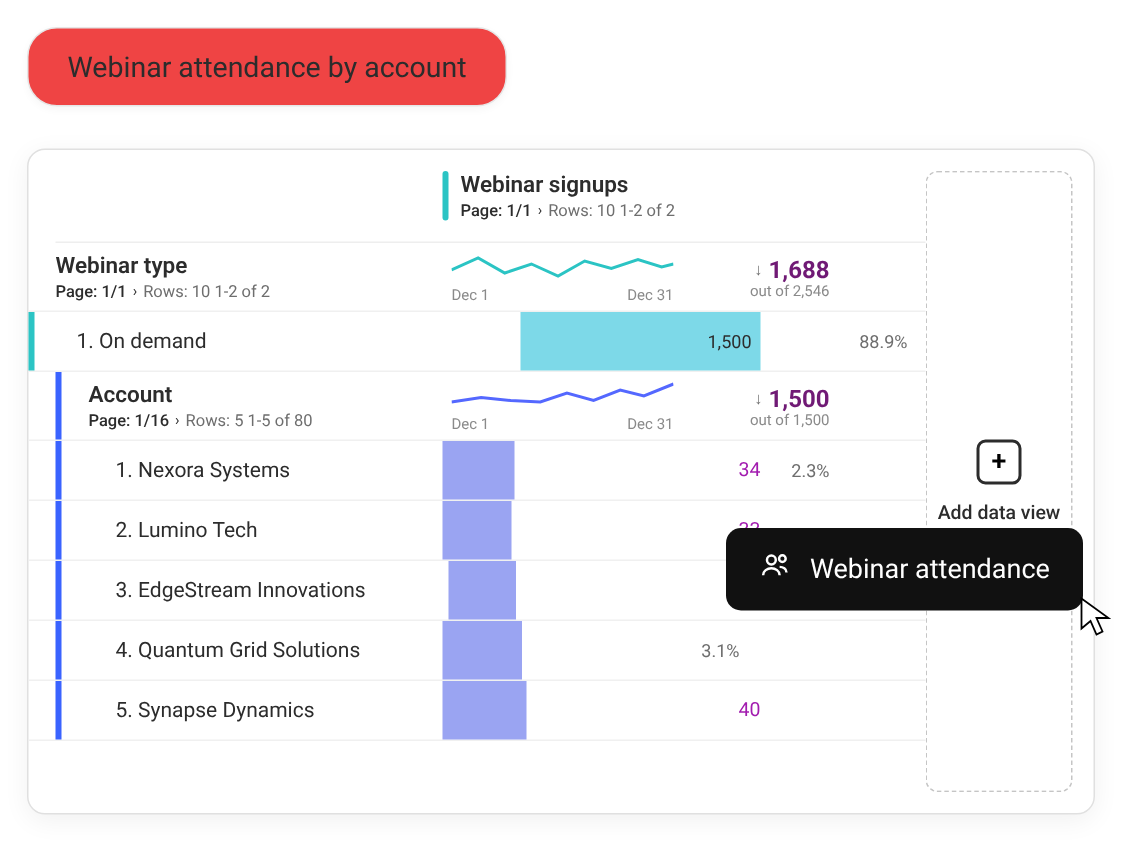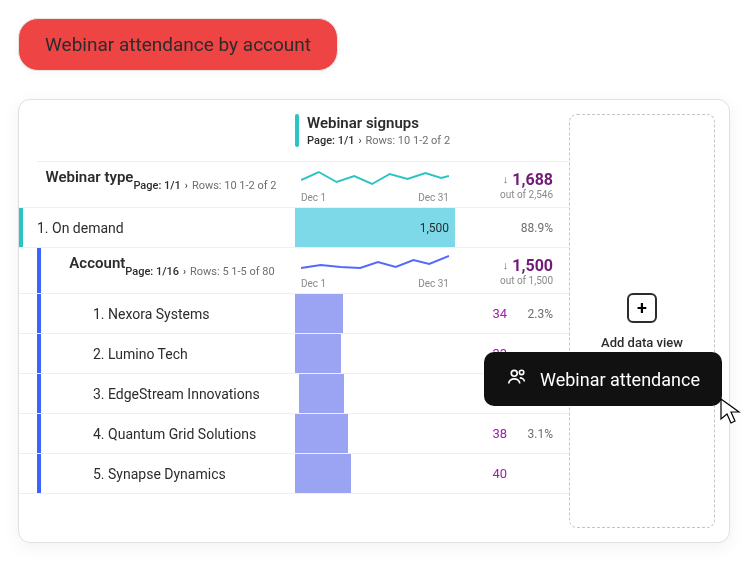--- a/index.html
+++ b/index.html
@@ -80,39 +80,39 @@
   .meta-strong { color: #2c2c2c; font-weight: 500; }
   .chev { font-size: 10px; color: #2c2c2c; }
 
   .hr { height:1px; background:#eee; margin: 0 0 0 18px; }
 
   .row {
     display:flex;
     align-items:stretch;
     border-bottom:1px solid #f0f0f0;
   }
-  .dim-col { width: 276px; padding: 6px 10px 6px 18px; display:flex; flex-direction:row; justify-content:center;}
+  .dim-col { width: 276px; padding: 6px 10px 6px 18px; display:flex; flex-direction:column; justify-content:center;}
   .spark-col { width: 160px; position:relative; padding: 4px 6px;}
 
   .dim-title { font-size:15px; font-weight:600; color:#2c2c2c;}
   .spark-dates { display:flex; justify-content:space-between; font-size:10px; color:#8a8a8a; margin-top:2px;}
   .spark-svg { width:100%; height:24px; display:block;}
   .big-num { font-size:16px; font-weight:700; color:#701a75;}
   .sub-num { font-size:10px; color:#8a8a8a;}
   .down-arrow { font-size:11px; color:#6e6e6e; margin-right:4px; }
 
   .bar-row {
     display:flex; align-items:stretch; height:40px;
     border-bottom:1px solid #f0f0f0;
   }
   .accent-bar { width:4px; }
   .accent-cyan { background:#2bc4c4; }
   .accent-blue { background:#3a63ff; }
-  .bar-label { width:272px; display:flex; align-items:center; padding-left:14px; font-size:14px; color:#2c2c2c;}
-  .bar-label.indent { padding-left:52px; }
+  .bar-label { width:324px; display:flex; align-items:center; padding-left:28px; font-size:14px; color:#2c2c2c;}
+  .bar-label.indent { padding-left:36px; }
   .bar-cell { width:160px; position:relative; display:flex; align-items:center;}
   .bar-fill { height:100%; }
   .bar-fill.cyan { background:#7dd9e8; }
   .bar-fill.violet { background:#9aa4f2; }
   .bar-val { width:60px; display:flex; align-items:center; justify-content:flex-end; padding-right:8px; font-size:13px; color:#a21caf;}
   .bar-pct { width:50px; display:flex; align-items:center; justify-content:flex-end; padding-right:12px; font-size:12px; color:#6e6e6e;}
   .bar-val.inbar { position:absolute; right:6px; font-size:12px; color:#2c2c2c; justify-content:flex-end; width:auto; padding:0;}
 
   
   .tooltip-pill {
@@ -254,21 +254,20 @@
             </div>
             <div class="bar-val">32</div>
             <div class="bar-pct">2.1%</div>
           </div>
           <div class="bar-row" style="padding-left: 18px;">
             <div class="accent-bar accent-blue"></div>
             <div class="bar-label indent" style="width:254px">4. Quantum Grid Solutions</div>
             <div class="bar-cell">
               <div class="bar-fill violet" style="width:33%"></div>
             </div>
-            <div class="bar-val">38</div>
             <div class="bar-pct">3.1%</div>
           </div>
           <div class="bar-row" style="padding-left: 18px;">
             <div class="accent-bar accent-blue"></div>
             <div class="bar-label indent" style="width:254px">5. Synapse Dynamics</div>
             <div class="bar-cell">
               <div class="bar-fill violet" style="width:35%"></div>
             </div>
             <div class="bar-val">40</div>
           </div>

